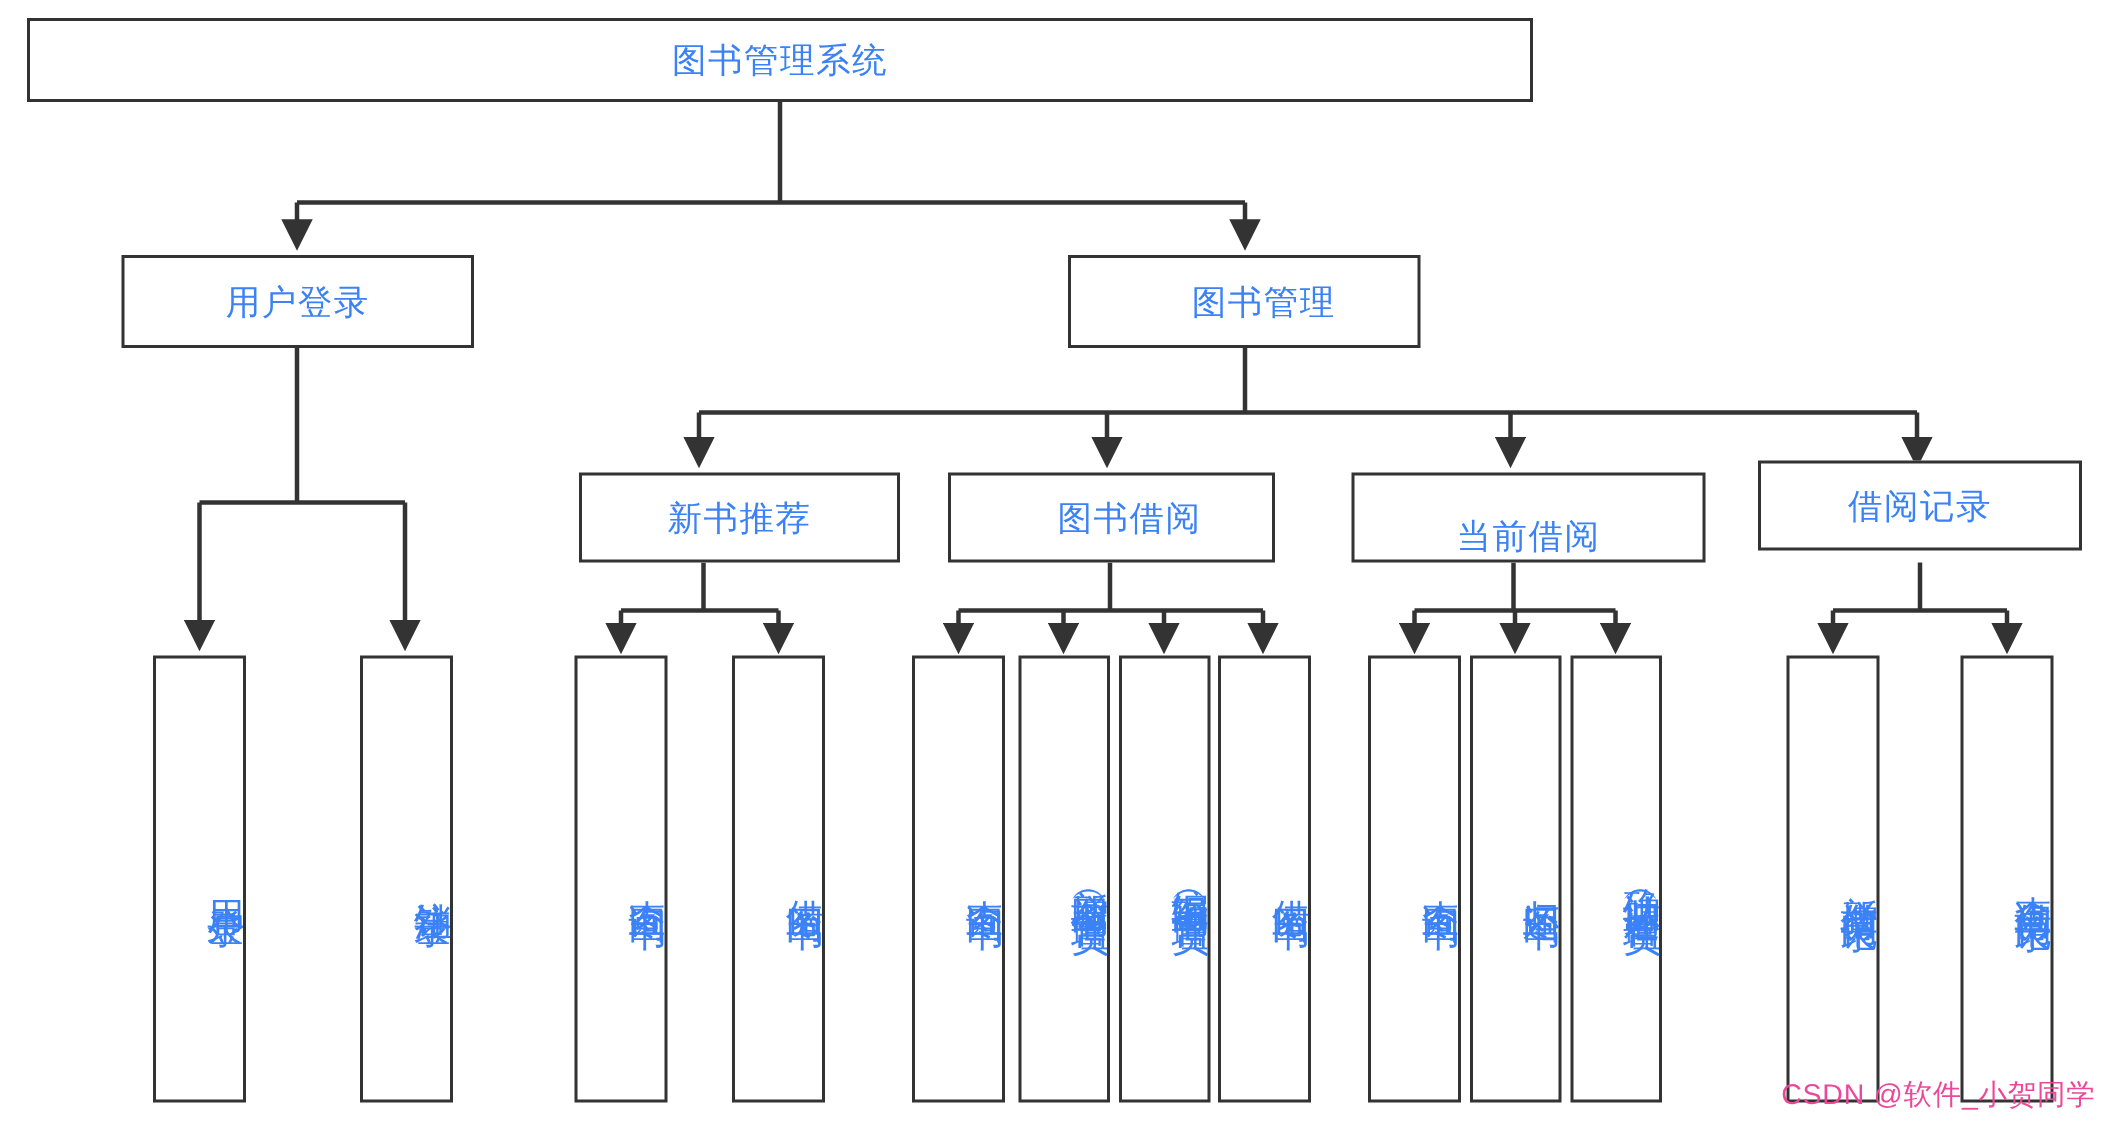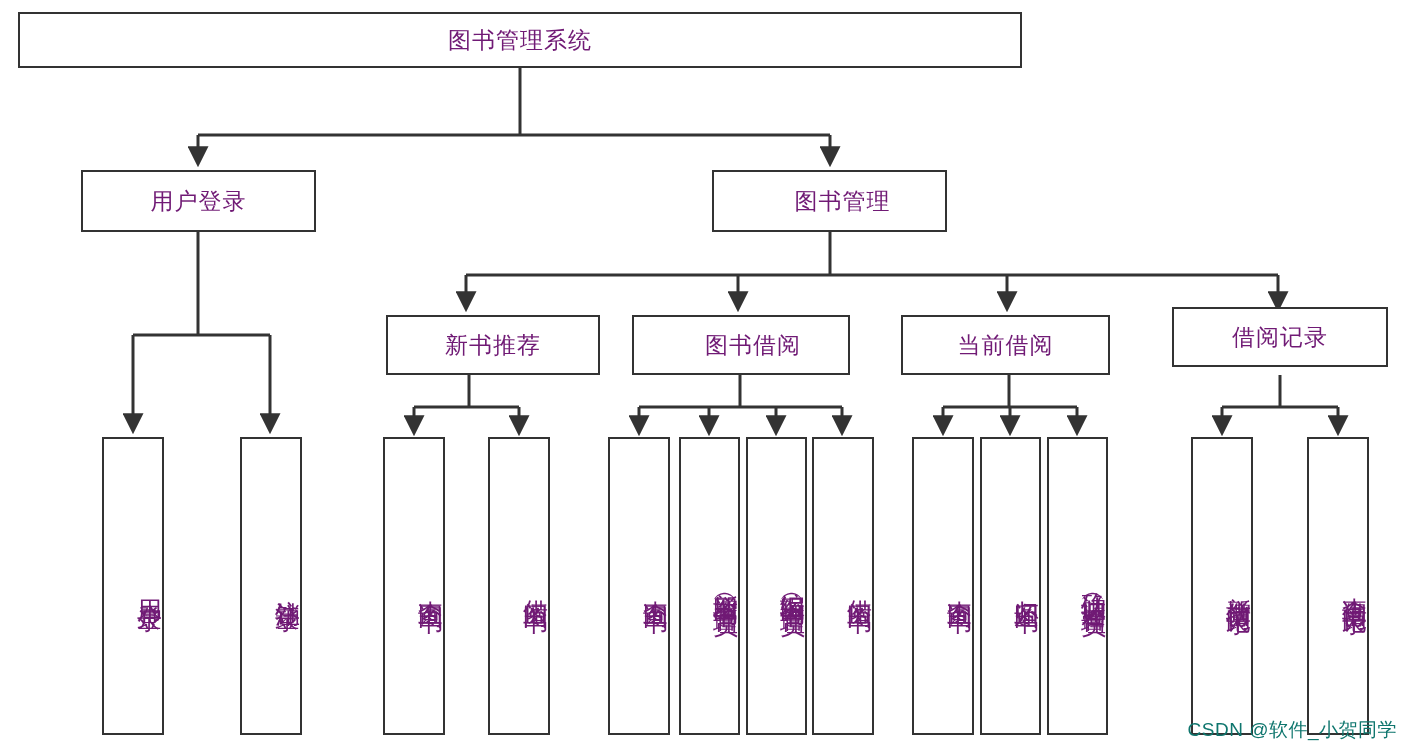--- a/index.html
+++ b/index.html
@@ -23,21 +23,21 @@
     height: 747px;
     pointer-events: none;
   }
   .node {
     position: absolute;
     border: 2.5px solid #333333;
     background: #ffffff;
     display: flex;
     align-items: center;
     justify-content: center;
-    color: #701a75;
+    color: #3b82f6;
     z-index: 2;
   }
   .node.horiz {
     font-size: 23px;
     letter-spacing: 1px;
   }
   .node.vert {
     writing-mode: vertical-rl;
     text-orientation: upright;
     font-size: 25px;
@@ -52,21 +52,21 @@
     text-orientation: upright;
     white-space: nowrap;
     line-height: 1.0;
   }
   .node.vert.center .lbl { margin-top: auto; margin-bottom: auto; }
   .watermark {
     position: absolute;
     right: 8px;
     bottom: 4px;
     font-size: 19px;
-    color: #0f766e;
+    color: #ec4899;
     letter-spacing: 0.5px;
     z-index: 5;
     white-space: nowrap;
   }
 </style>
 </head>
 <body>
 
 <div id="diagram">
 
@@ -132,21 +132,21 @@
   <div class="node horiz" style="left:712px; top:170px; width:235px; height:62px;padding-left:26px;">
     <span class="lbl">图书管理</span>
   </div>
 
   <div class="node horiz" style="left:362px; top:315px; width:214px; height:60px;margin-left:24px;">
     <span class="lbl">新书推荐</span>
   </div>
   <div class="node horiz" style="left:632px; top:315px; width:218px; height:60px;padding-left:24px;">
     <span class="lbl">图书借阅</span>
   </div>
-  <div class="node horiz" style="left:901px; top:315px; width:209px; height:60px;">
+  <div class="node horiz" style="left:901px; top:315px; width:236px; height:60px;align-items:flex-end;">
     <span class="lbl">当前借阅</span>
   </div>
   <div class="node horiz" style="left:1172px; top:307px; width:216px; height:60px;">
     <span class="lbl">借阅记录</span>
   </div>
 
   <div class="node vert center" style="left:102px; top:437px; width:62px; height:298px;">
     <span class="lbl">用户登录</span>
   </div>
   <div class="node vert center" style="left:240px; top:437px; width:62px; height:298px;">

